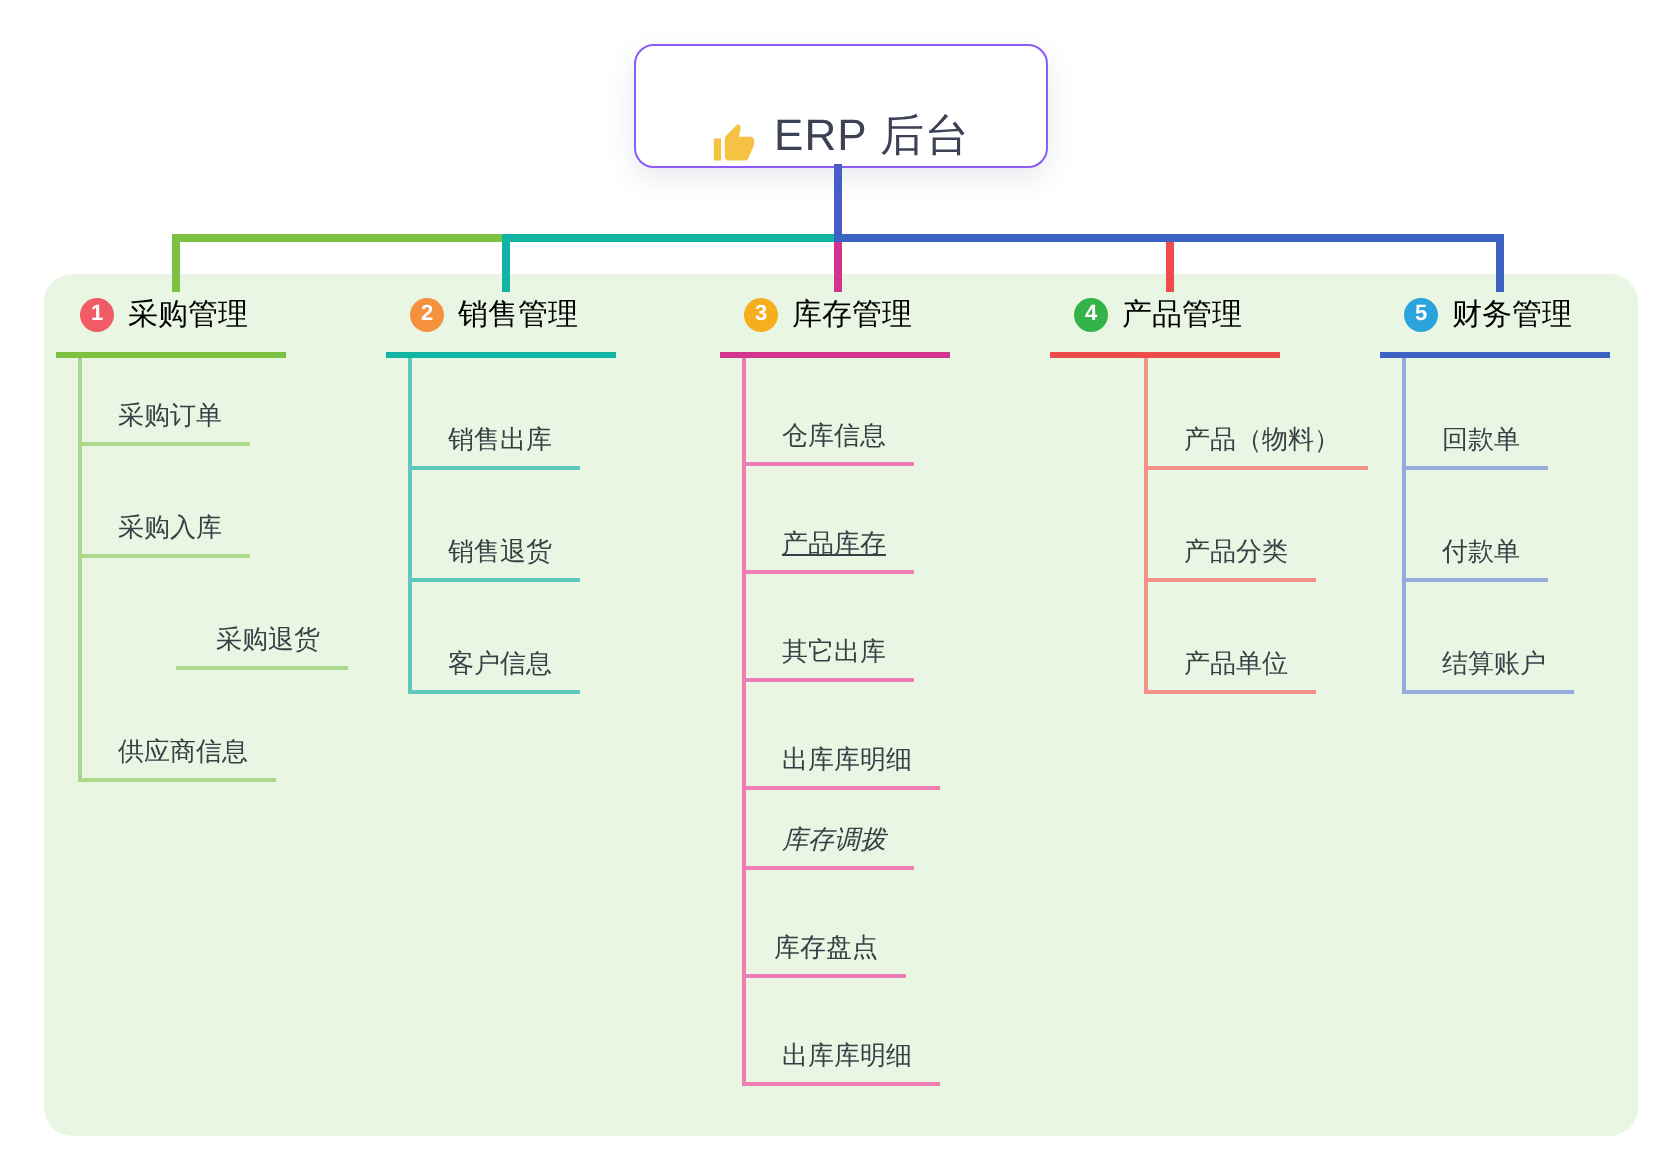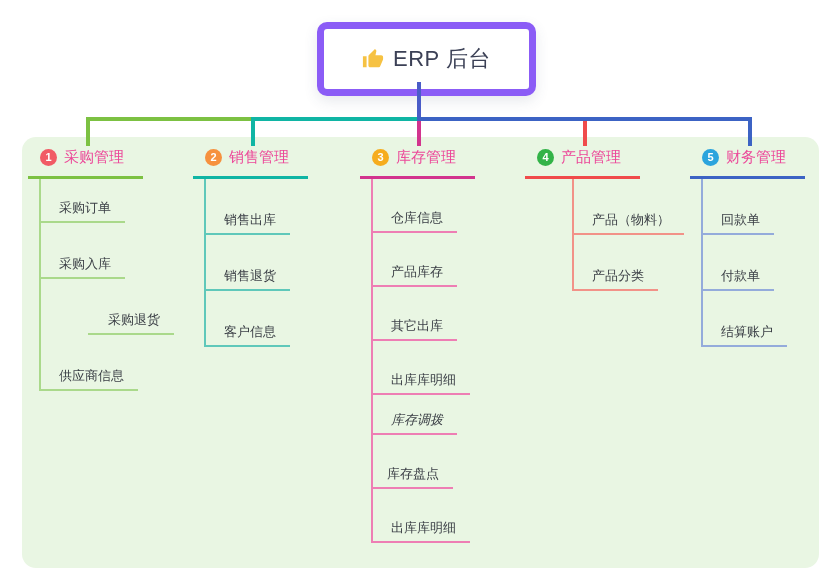--- a/index.html
+++ b/index.html
@@ -6,38 +6,38 @@
   .page{
     position:relative;width:839px;height:588px;overflow:hidden;
     font-family:"Liberation Sans","DejaVu Sans",sans-serif;background:#ffffff;
   }
   .panel{
     position:absolute;left:22px;top:137px;width:797px;height:431px;
     background:#e9f6e3;border-radius:14px;
   }
   .root-card{
     position:absolute;left:317px;top:22px;width:205px;height:60px;
-    background:#ffffff;border-radius:10px;border:7px solid #8b5cf6;
+    background:#ffffff;border-radius:10px;border:1px solid #8b5cf6;
     box-shadow:0 5px 14px rgba(60,70,110,.12);
-    display:flex;align-items:center;justify-content:center;gap:9px;
+    display:flex;align-items:flex-end;justify-content:center;gap:9px;
   }
   .root-title{font-size:22px;color:#3c4156;letter-spacing:.5px;}
   .line{position:absolute;}
   .branch-col{position:absolute;top:148px;}
   .branch-header{
     display:flex;align-items:center;gap:7px;
     width:115px;box-sizing:border-box;
     padding:0 0 9px 12px;border-bottom:3px solid #999;
     cursor:default;
   }
   .badge{
     flex:0 0 auto;width:17px;height:17px;border-radius:50%;
     color:#fff;font-size:11px;font-weight:bold;line-height:17px;text-align:center;
   }
-  .branch-label{font-size:15px;color:#ec4899;white-space:nowrap;}
+  .branch-label{font-size:15px;color:#000000;white-space:nowrap;}
   .children{margin-left:11px;border-left:2px solid #ccc;}
   .child{display:flex;align-items:flex-end;}
   .child-label{
     display:inline-block;margin-left:-2px;
     padding:0 14px 4px 20px;border-bottom:2px solid #ccc;
     font-size:13px;color:#3a3e45;white-space:nowrap;
   }
 </style>
 </head>
 <body>
@@ -113,21 +113,21 @@
     <div class="branch-header" style="border-bottom-color: rgb(210, 52, 142);">
       <span class="badge" style="background: rgb(246, 173, 30);">3</span>
       <span class="branch-label">库存管理</span>
     </div>
     <div class="children" style="border-left-color: rgb(238, 126, 180);">
   <div class="child" style="height: 54px;">
     <span class="child-label" style="border-bottom-color: rgb(238, 126, 180);">仓库信息</span>
   </div>
 
   <div class="child" style="height: 54px;">
-    <span class="child-label" style="border-bottom-color: rgb(238, 126, 180);">产品库存</span>
+    <span class="child-label" style="border-bottom-color: rgb(238, 126, 180); text-decoration: underline;">产品库存</span>
   </div>
 
   <div class="child" style="height: 54px;">
     <span class="child-label" style="border-bottom-color: rgb(238, 126, 180);">其它出库</span>
   </div>
 
   <div class="child" style="height: 54px;">
     <span class="child-label" style="border-bottom-color: rgb(238, 126, 180);">出库库明细</span>
   </div>
 
@@ -152,20 +152,23 @@
     </div>
     <div class="children" style="border-left-color: rgb(242, 146, 136); margin-left: 47px;">
   <div class="child" style="height: 56px;">
     <span class="child-label" style="border-bottom-color: rgb(242, 146, 136);">产品（物料）</span>
   </div>
 
   <div class="child" style="height: 56px;">
     <span class="child-label" style="border-bottom-color: rgb(242, 146, 136);">产品分类</span>
   </div>
 
+  <div class="child" style="height: 56px;">
+    <span class="child-label" style="border-bottom-color: rgb(242, 146, 136);">产品单位</span>
+  </div>
 </div>
   </div>
 
   <div class="branch-col" style="left: 690px;">
     <div class="branch-header" style="border-bottom-color: rgb(60, 99, 196);">
       <span class="badge" style="background: rgb(43, 164, 221);">5</span>
       <span class="branch-label">财务管理</span>
     </div>
     <div class="children" style="border-left-color: rgb(148, 171, 219);">
   <div class="child" style="height: 56px;">

